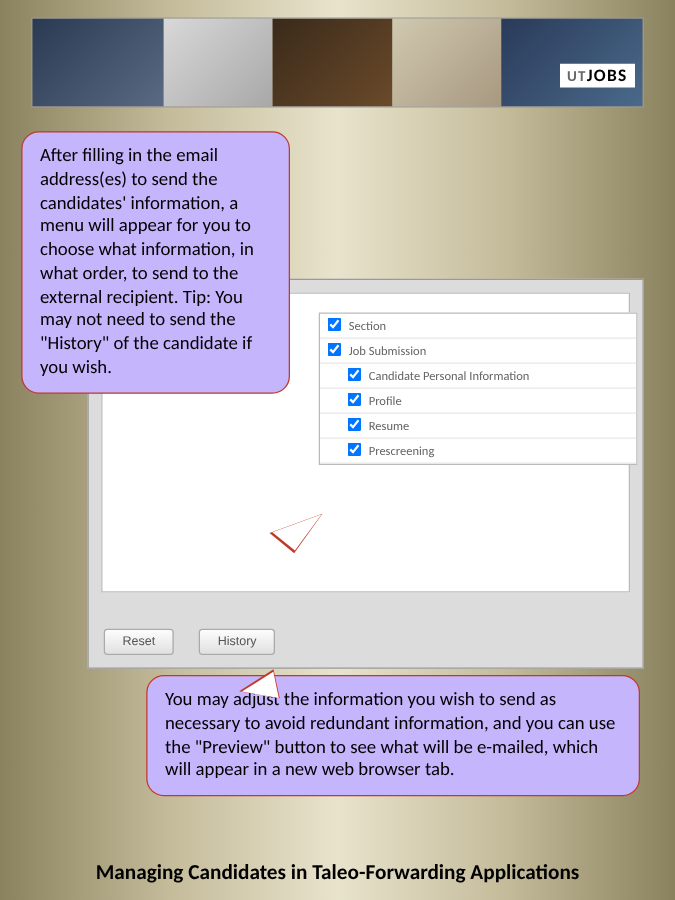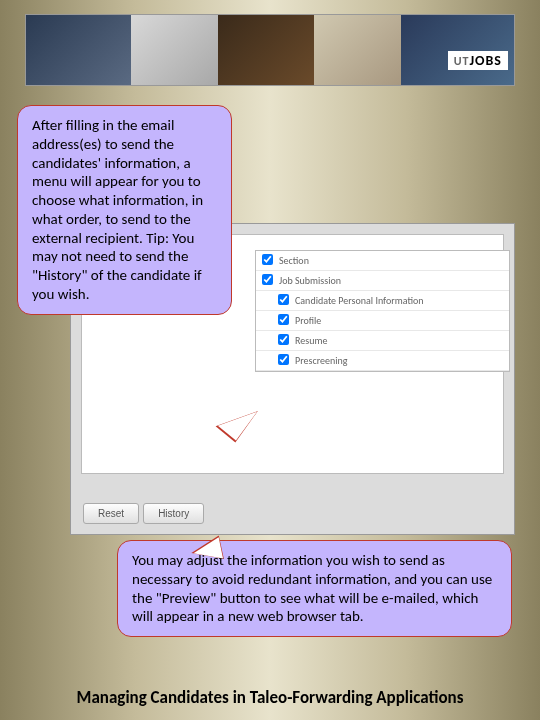--- a/index.html
+++ b/index.html
@@ -142,21 +142,21 @@
   .opt-row.indent { padding-left: 22px; }
   .opt-row input[type=checkbox] {
     width: 11px; height: 11px;
     margin-right: 6px;
   }
   .btn-row {
     position: absolute;
     bottom: 10px;
     left: 12px;
     display: flex;
-    gap: 4px;
+    gap: 20px;
   }
   .btn {
     background: linear-gradient(#fdfdfd,#e0e0e0);
     border: 1px solid #aaa;
     border-radius: 3px;
     padding: 4px 14px;
     font-size: 10px;
     color: #555;
     cursor: pointer;
   }

